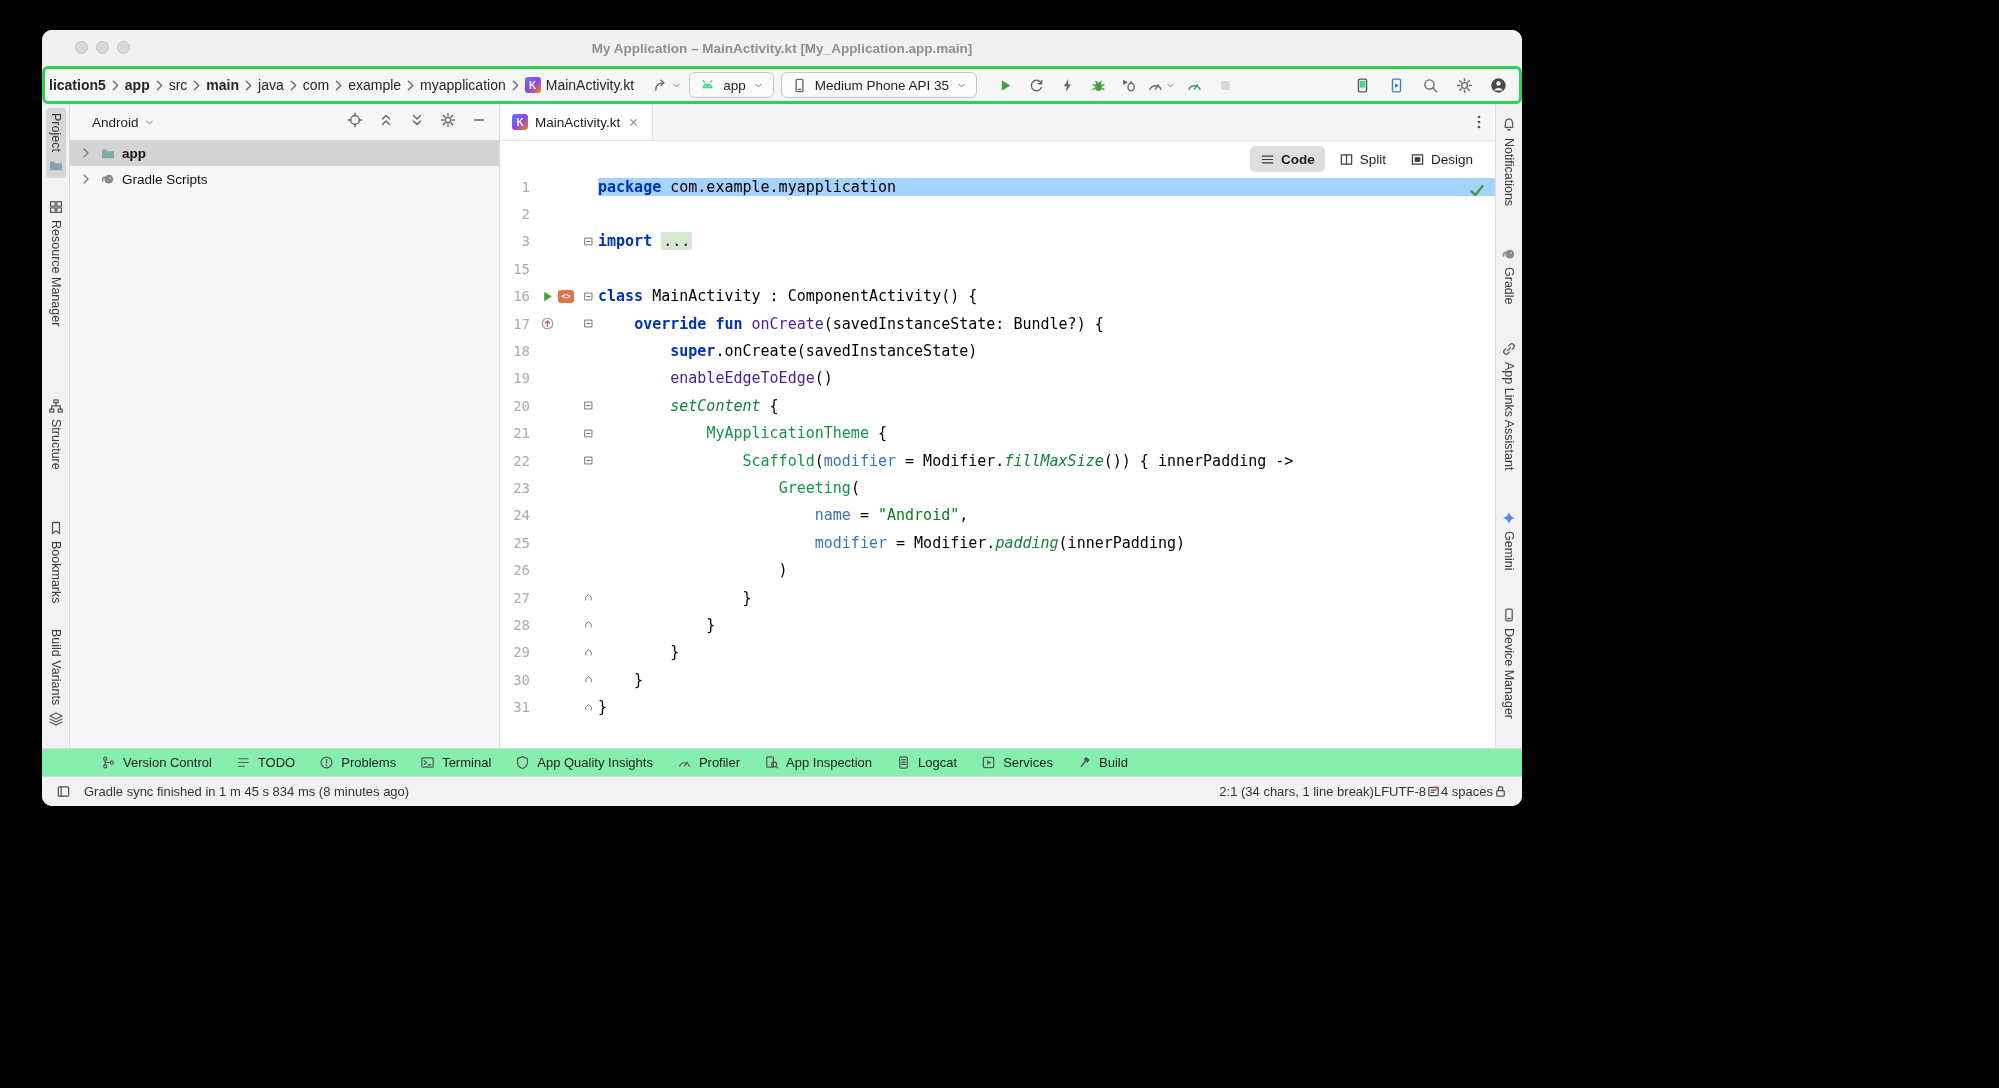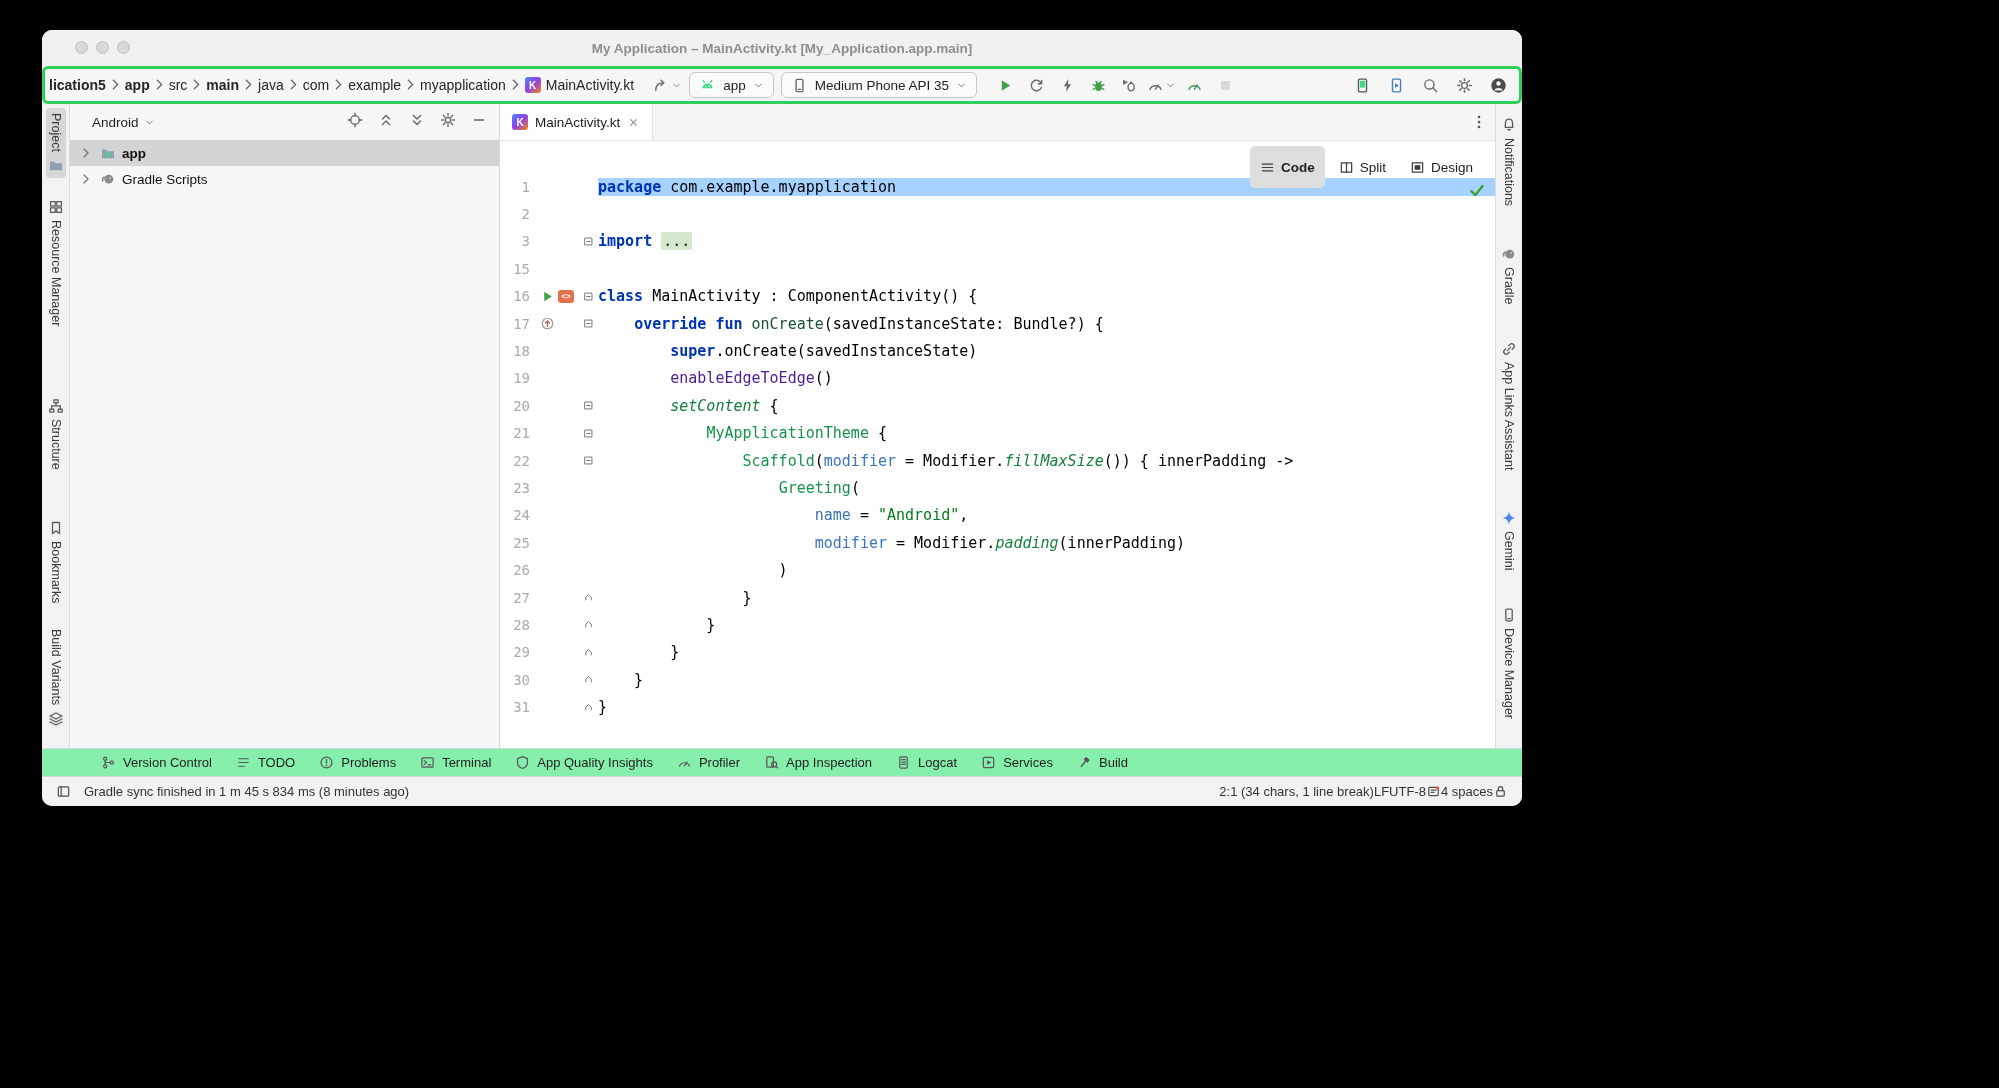--- a/index.html
+++ b/index.html
@@ -9,21 +9,21 @@
   border-radius:10px;overflow:hidden;display:flex;flex-direction:column;
   box-shadow:0 22px 70px rgba(0,0,0,.6),0 0 0 1px rgba(0,0,0,.35)}
 
 .titlebar{flex:0 0 36px;position:relative;display:flex;align-items:center;justify-content:center;background:#F2F1F1}
 .traffic{position:absolute;left:33px;top:11px;display:flex;gap:8px}
 .traffic span{width:13px;height:13px;border-radius:50%;background:#D8D8D6;border:1px solid #C2C2C0;display:block}
 .wtitle{font-size:13.5px;font-weight:700;color:#8E8E8E;white-space:nowrap}
 
 .toolbar{flex:0 0 38px;display:flex;align-items:center;gap:7px;padding:0 8px 0 3px;
   background:#F6F6F6;border:3px solid #2FD05A;border-radius:6px;white-space:nowrap;overflow:hidden}
-#breadcrumbs{display:flex;gap:0}
+#breadcrumbs{display:flex;align-items:center;gap:0}
 .crumb{display:inline-flex;align-items:center;gap:5px;font-size:14px;color:#262626;padding:1px 1px}
 .crumb.bold{font-weight:700}
 .sep{color:#A3A3A3;width:12px;height:12px}
 .combo{display:inline-flex;align-items:center;gap:7px;height:26px;padding:0 9px;border:1px solid #C7C7C7;
   border-radius:6px;background:#FBFBFB;font-size:13.5px;color:#1F1F1F}
 .vcs-widget{display:inline-flex;align-items:center;gap:2px;margin-left:10px}
 .tbtn{display:inline-flex;align-items:center;justify-content:center;min-width:26px;height:26px;border-radius:4px;gap:1px}
 .tbtn.disabled{opacity:.5}
 #toolbar-actions{display:flex;align-items:center;gap:5px;margin-left:8px}
 #toolbar-right{margin-left:auto;display:flex;align-items:center;gap:8px}
@@ -68,35 +68,35 @@
 .tree-row .icon{width:16px;height:16px}
 
 .editor{flex:1;display:flex;flex-direction:column;min-width:0;background:#fff}
 .tabbar{flex:0 0 36px;background:#F5F5F5;border-bottom:1px solid #E3E3E3;display:flex;align-items:center}
 .tab{height:36px;display:inline-flex;align-items:center;gap:7px;padding:0 12px;background:#FFFFFF;
   border-right:1px solid #E3E3E3;font-size:13.5px;color:#1C1C1C}
 .tab .close{width:13px;height:13px;color:#8C8C8C}
 .tab-kebab{margin-left:auto;margin-right:8px;width:16px;height:16px;color:#555}
 .editor-body{flex:1;position:relative;overflow:hidden;background:#fff}
 .mode-switch{position:absolute;top:5px;right:12px;display:flex;align-items:center;gap:4px;z-index:3}
-.mode-btn{display:inline-flex;align-items:center;gap:6px;height:42px;padding:0 10px;border-radius:5px;font-size:13.5px;color:#1E1E1E}
+.mode-btn{display:inline-flex;align-items:center;gap:6px;height:26px;padding:0 10px;border-radius:5px;font-size:13.5px;color:#1E1E1E}
 .mode-btn.active{background:#DEDEDE;font-weight:700}
 .mode-btn .icon{width:15px;height:15px;color:#3F3F3F}
 .inspection{position:absolute;top:40px;right:9px;width:18px;height:18px;color:#3F9C35}
 #code-lines{padding-top:32px;font-family:"DejaVu Sans Mono","Liberation Mono",monospace;font-size:15px}
 .line{display:flex;align-items:center;height:27.4px;white-space:pre}
 .lnum{flex:0 0 30px;text-align:right;color:#ABABAB;font-size:14px}
 .lic{flex:0 0 48px;display:flex;align-items:center;gap:3px;padding-left:10px}
 .lic .icon{width:15px;height:15px}
 .lfold{flex:0 0 20px;display:flex;align-items:center;justify-content:center;color:#A2A2A2}
 .lfold .icon{width:11px;height:11px}
 .lcode{white-space:pre;color:#000}
 .line.selected .lcode{background:#A6D2FF;flex:1}
 .tok-kw{color:#0033B3;font-weight:700}
-.tok-fn{color:#14532d}
+.tok-fn{color:#4c1d95}
 .tok-itfn{color:#15803d;font-style:italic}
 .tok-it{color:#4c1d95}
 .tok-comp{color:#16934A}
 .tok-arg{color:#3C74BB}
 .tok-str{color:#067D17}
 .tok-fold{background:#D5E8CF;border-radius:2px;padding:0 2px;color:#1F1F1F}
 
 .bottombar{flex:0 0 28px;background:#86efac;border-top:1px solid #D8D8D8;display:flex;align-items:center;
   padding-left:48px;gap:2px;white-space:nowrap}
 .bb-item{display:inline-flex;align-items:center;gap:7px;height:24px;padding:0 11px;border-radius:4px;font-size:13px;color:#1F1F1F}

